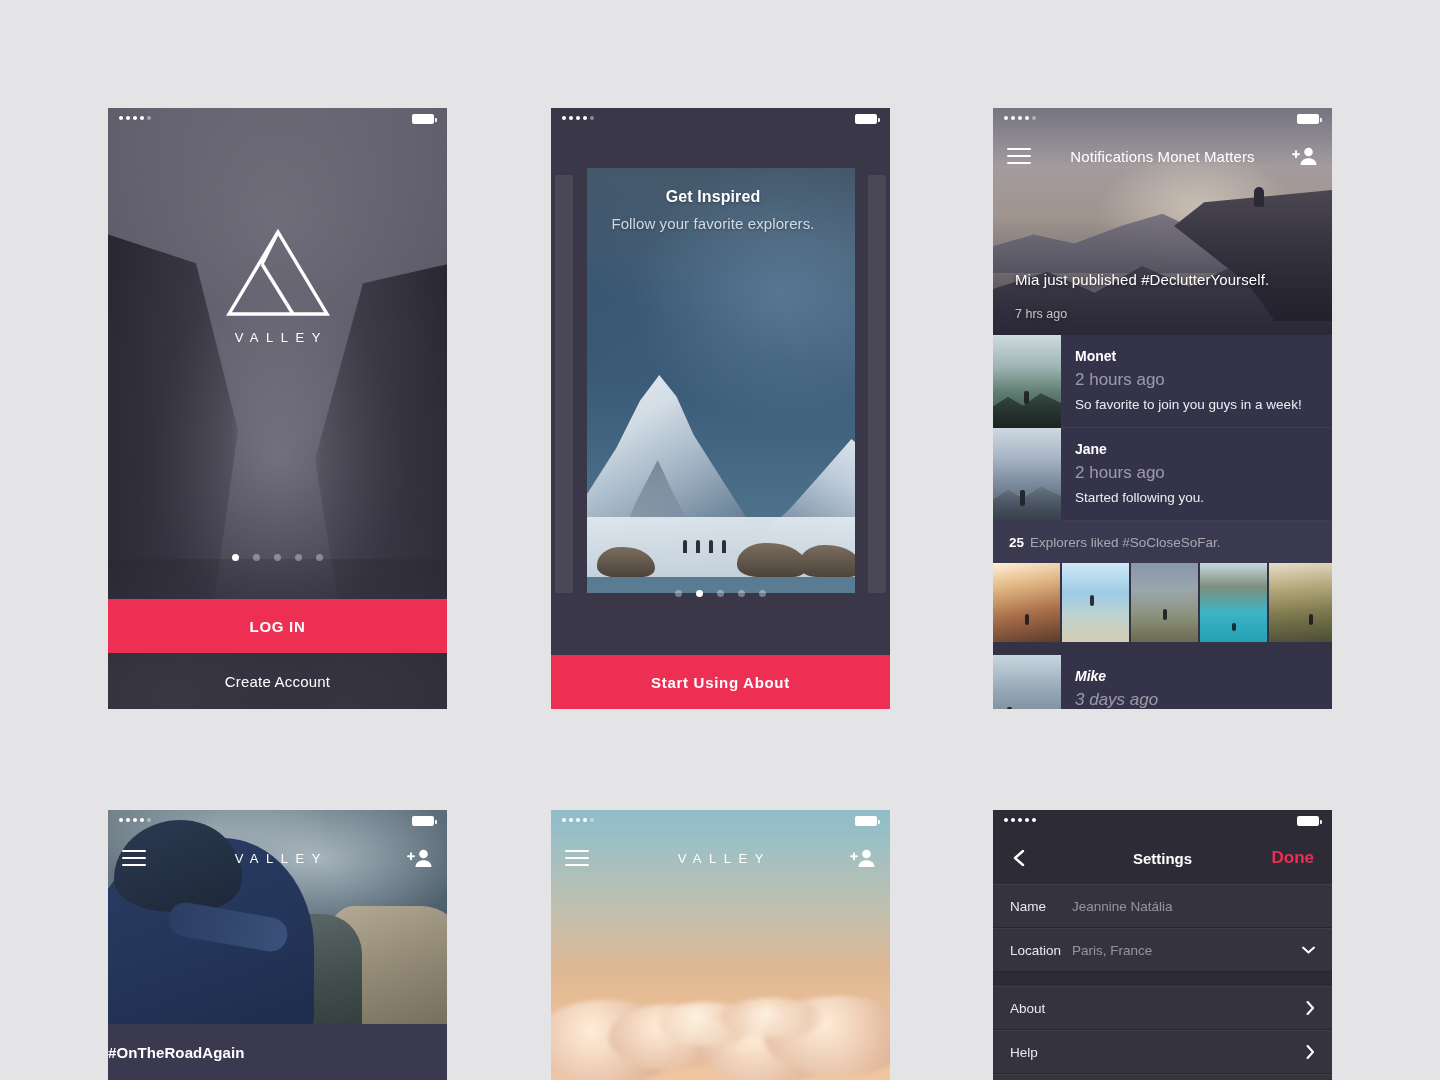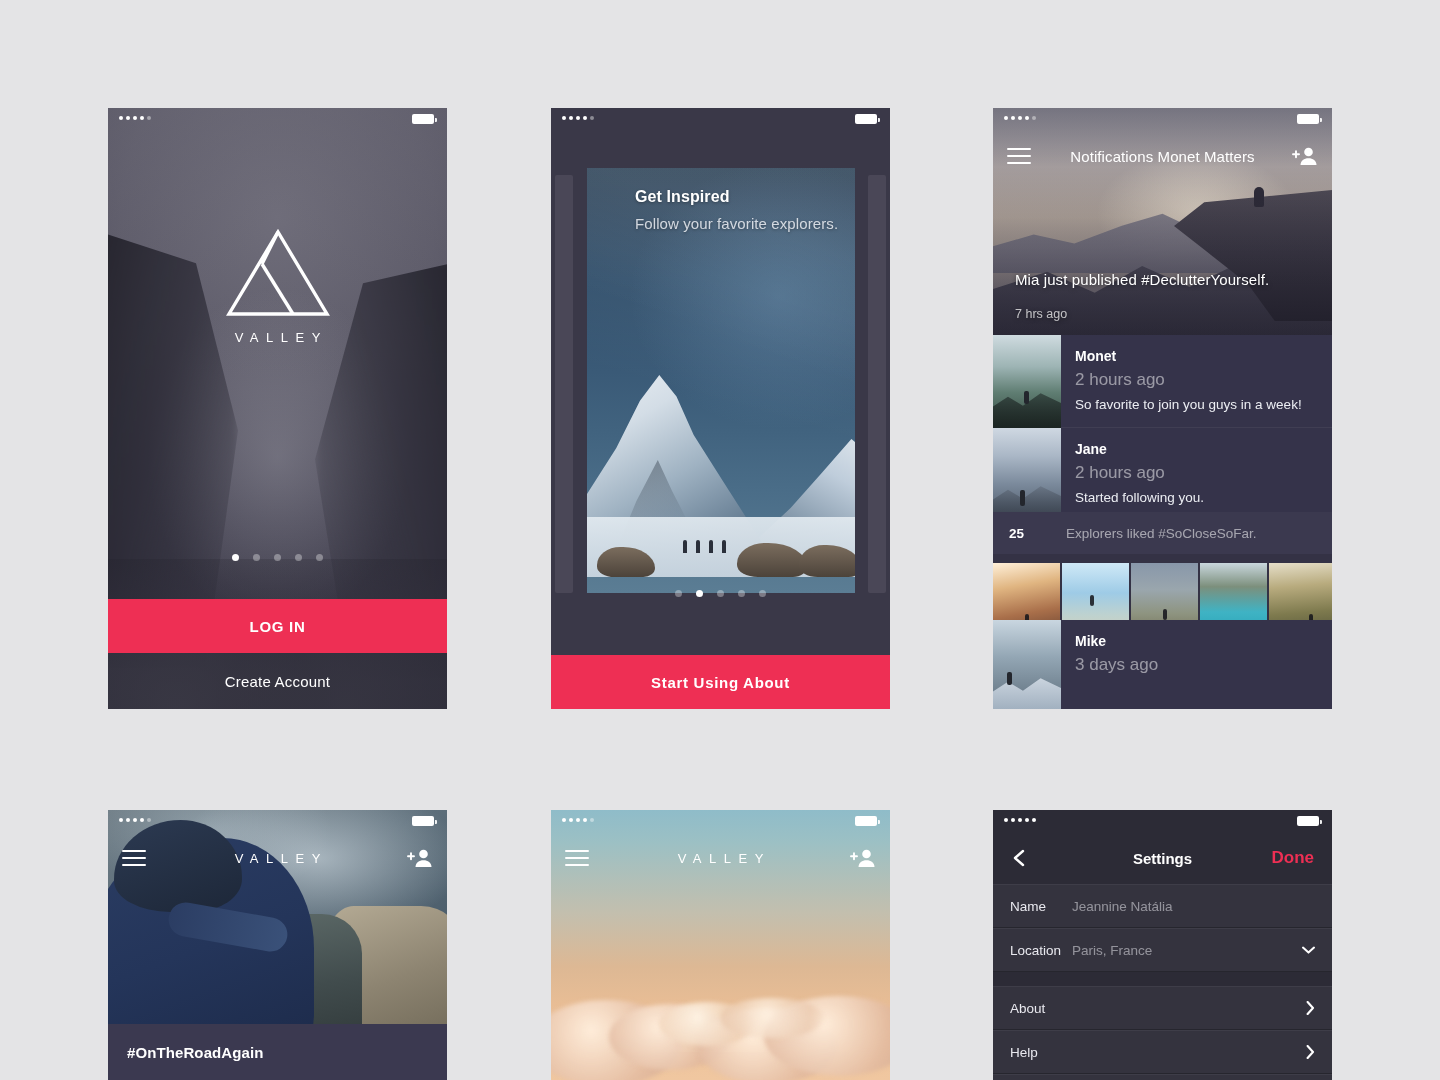--- a/index.html
+++ b/index.html
@@ -168,21 +168,21 @@
     background: linear-gradient(180deg, rgba(226,234,240,.92), rgba(199,212,223,.97));
   }
   .s2-rock {
     position: absolute; bottom: 16px; height: 30px;
     background: linear-gradient(180deg, #7b6d5e, #4c433a);
     border-radius: 40% 55% 20% 30% / 60% 70% 30% 35%;
   }
   .s2-hikers { position: absolute; bottom: 40px; display: flex; gap: 9px; left: 96px; }
   .s2-hikers i { display: block; width: 4px; height: 13px; background: #2a2f3a; border-radius: 2px 2px 0 0; }
   .s2-cardtext {
-    position: absolute; left: 0; right: 16px; top: 20px; text-align: left; z-index: 6; padding-left: 48px;
+    position: absolute; left: 0; right: 16px; top: 20px; text-align: center; z-index: 6;
   }
   .s2-h1 {
     color: #fff; font-size: 16px; font-weight: 700; letter-spacing: .1px;
     text-shadow: 0 1px 3px rgba(0,0,0,.35);
   }
   .s2-h2 {
     margin-top: 9px; color: rgba(231,235,240,.88); font-size: 15px; letter-spacing: .1px;
     text-shadow: 0 1px 3px rgba(0,0,0,.35);
   }
   .s2-dots { bottom: 112px; }
@@ -299,21 +299,21 @@
     background: linear-gradient(160deg, #eceade, #c6cfae);
     transform: rotate(-11deg); border-radius: 2px; opacity: .92;
   }
   .s4-arm {
     position: absolute; left: 60px; top: 100px; width: 120px; height: 34px;
     background: linear-gradient(90deg, #2b3d63, #3a5179);
     border-radius: 18px; transform: rotate(10deg);
   }
   .s4-caption {
     position: absolute; left: 0; right: 0; bottom: 0; height: 56px;
-    background: #3b3950; display: flex; align-items: center; padding-left: 19px;
+    background: #3b3950; display: flex; align-items: center; 
   }
   .s4-tag { color: #fff; font-size: 15px; font-weight: 700; letter-spacing: .1px; }
 
   
   .s5-bg {
     position: absolute; inset: 0;
     background: linear-gradient(180deg, #8fbcc9 0%, #9cc0c4 12%, #c3bfae 38%, #ddb894 58%, #e8bd95 72%, #eec49c 86%, #f0c7a0 100%);
   }
   .s5-cloud {
     position: absolute; border-radius: 50%;
@@ -506,21 +506,21 @@
         <div class="nt-ridge" style="background:linear-gradient(180deg,rgba(120,132,148,.5),rgba(52,60,72,.92));"></div>
         <div class="nt-fig" style="left:40%;bottom:16%;height:16px;"></div>
       </div>
       <div class="notif-body">
         <div class="notif-name">Jane</div>
         <div class="notif-time">2 hours ago</div>
         <div class="notif-msg">Started following you.</div>
       </div>
     </div>
 
-    <div class="liked-row" style="top:404px;gap:36px;">
+    <div class="liked-row" style="top:413px;">
       <span class="liked-count">25</span>
       <span class="liked-text">Explorers liked #SoCloseSoFar.</span>
     </div>
 
     <div class="photo-strip" style="top:455px;">
       <div class="ps ps1">
           <div class="ps-fig"></div>
         </div>
       <div class="ps ps2">
           <div class="ps-fig" style="bottom:46%;left:42%;"></div>
@@ -529,21 +529,21 @@
           <div class="ps-fig" style="bottom:28%;"></div>
         </div>
       <div class="ps ps4">
           <div class="ps-fig" style="bottom:14%;height:8px;"></div>
         </div>
       <div class="ps ps5">
           <div class="ps-fig" style="left:60%;"></div>
         </div>
     </div>
 
-    <div class="notif-row" style="top:512px;">
+    <div class="notif-row" style="top:547px;font-style:italic;">
       <div class="notif-thumb nt-c">
         <div class="nt-ridge" style="background:linear-gradient(180deg,rgba(225,232,240,.9),rgba(160,176,192,.95));"></div>
         <div class="nt-fig" style="left:20%;bottom:30%;"></div>
       </div>
       <div class="notif-body">
         <div class="notif-name">Mike</div>
         <div class="notif-time">3 days ago</div>
       </div>
     </div>
   </div>

